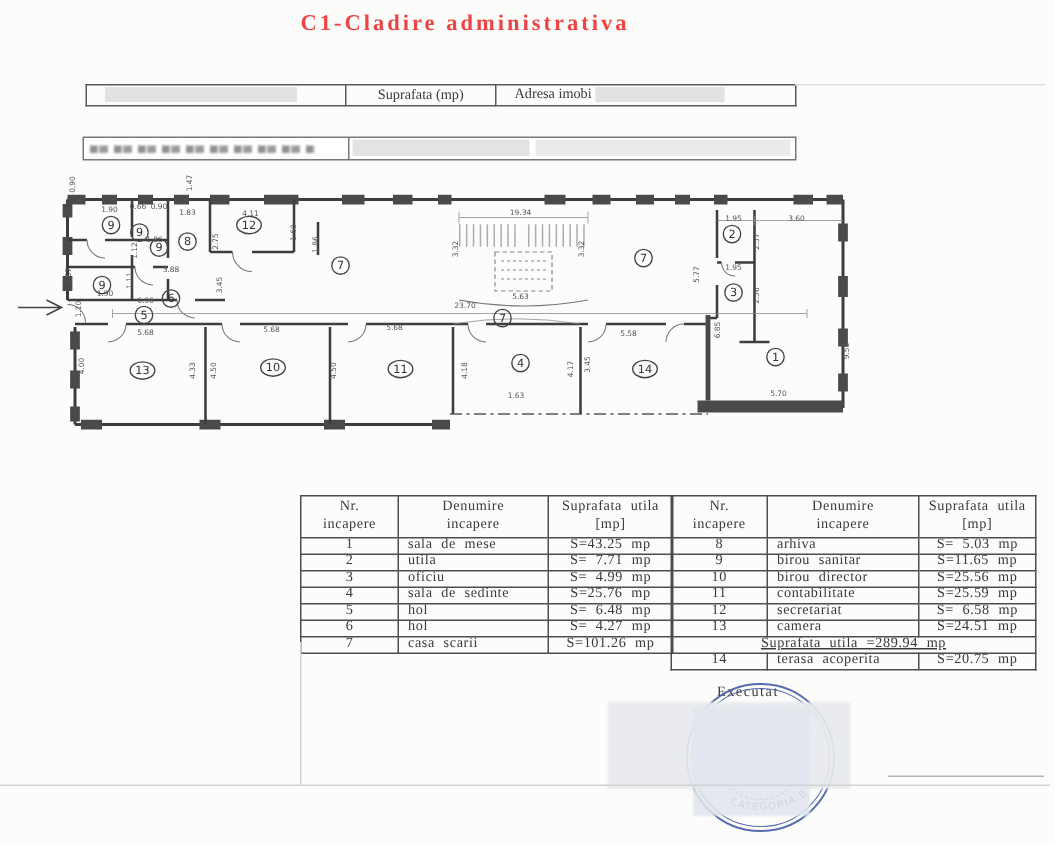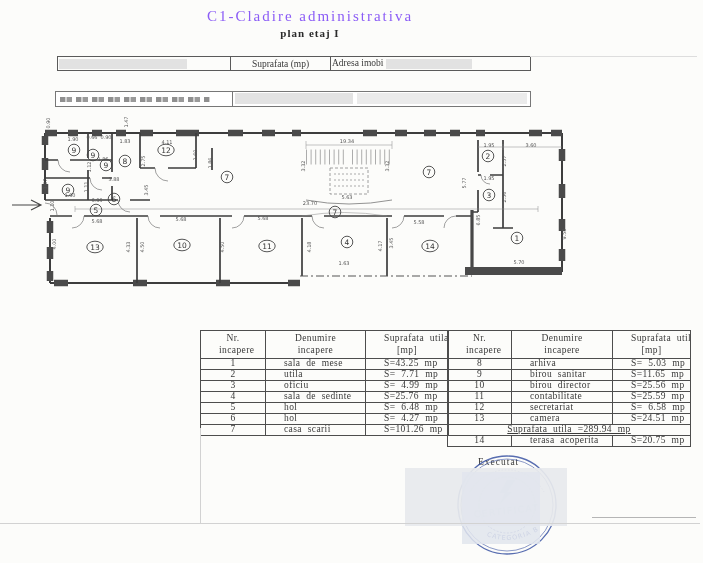--- a/index.html
+++ b/index.html
@@ -1,38 +1,38 @@
 <!DOCTYPE html>
 <html><head>
 <meta charset="utf-8">
 <style>
   html,body{margin:0;padding:0;background:#fff;}
   .page{position:relative;width:703px;height:563px;background:#fcfcfa;
         font-family:"Liberation Serif",serif;color:#333;overflow:hidden;}
   
   .titleblock{position:absolute;left:120px;top:8px;width:380px;text-align:center;}
-  .title{font-size:15px;font-weight:normal;letter-spacing:2px;color:#8b5cf6;}
+  .title{font-size:15px;font-weight:bold;letter-spacing:2px;color:#ef4444;}
   .subtitle{font-size:11px;font-weight:bold;letter-spacing:1px;color:#2b2b2b;margin-top:2px;}
   
   .hdrtable{position:absolute;left:57px;top:56px;border-collapse:collapse;table-layout:fixed;}
-  .hdrtable td{border:1px solid #5a5a5a;height:13px;font-size:9.5px;padding:0 1px;
+  .hdrtable td{border:1px solid #5a5a5a;height:13px;font-size:9.5px;padding:0 12px;
                white-space:nowrap;overflow:hidden;color:#3a3a3a;}
   .redact{display:inline-block;background:#e2e2e2;height:10px;vertical-align:middle;
           filter:blur(.5px);}
   
   .infobar{position:absolute;left:55px;top:91px;width:474px;height:14px;
            border:1px solid #777;background:#fff;display:flex;}
   .infobar .leftcell{width:176px;border-right:1px solid #777;position:relative;}
   .blurline{position:absolute;left:4px;top:5px;width:150px;height:5px;filter:blur(.7px);
     background:repeating-linear-gradient(90deg,#8f8f8f 0 5px,#cfcfcf 5px 7px,#9a9a9a 7px 12px,transparent 12px 16px);}
   .grayfill{position:absolute;top:1px;height:11px;filter:blur(.4px);}
   
   table.rooms{position:absolute;border-collapse:collapse;table-layout:fixed;}
   table.rooms td,table.rooms th{border:1px solid #4d4d4d;font-size:9.5px;font-weight:normal;
-     color:#3a3a3a;padding:0 18px;height:10px;line-height:1;letter-spacing:.4px;
+     color:#3a3a3a;padding:0 6px;height:10px;line-height:1;letter-spacing:.4px;
      word-spacing:3px;white-space:nowrap;overflow:hidden;}
   table.rooms th{height:27px;line-height:1.2;text-align:center;}
   td.c0{text-align:center;}
   td.c1{text-align:left;padding-left:9px;margin-left:21px;}
   td.c2{text-align:center;}
   td.span{text-align:center;text-decoration:underline;}
   
   .exec{position:absolute;left:478px;top:457px;font-size:9.5px;letter-spacing:1px;color:#3a3a3a;}
   .sigline{position:absolute;left:592px;top:517px;width:104px;height:1px;background:#b5b5b5;}
   .faint-h1{position:absolute;left:0;top:523px;width:700px;height:1px;background:#d2d2d2;}
@@ -41,21 +41,20 @@
   .fredact{position:absolute;filter:blur(.6px);}
   svg text{font-family:"DejaVu Sans",sans-serif;}
 </style>
 </head>
 <body>
 
 <div class="page">
 
   <div class="titleblock">
     <div class="title">C1-Cladire administrativa</div>
-    <div class="subtitle">plan etaj I</div>
   </div>
 
   <table class="hdrtable">
     <colgroup>
         <col style="width:173px">
         <col style="width:100px">
         <col style="width:200px">
       </colgroup>
     <tbody>
         <tr>

